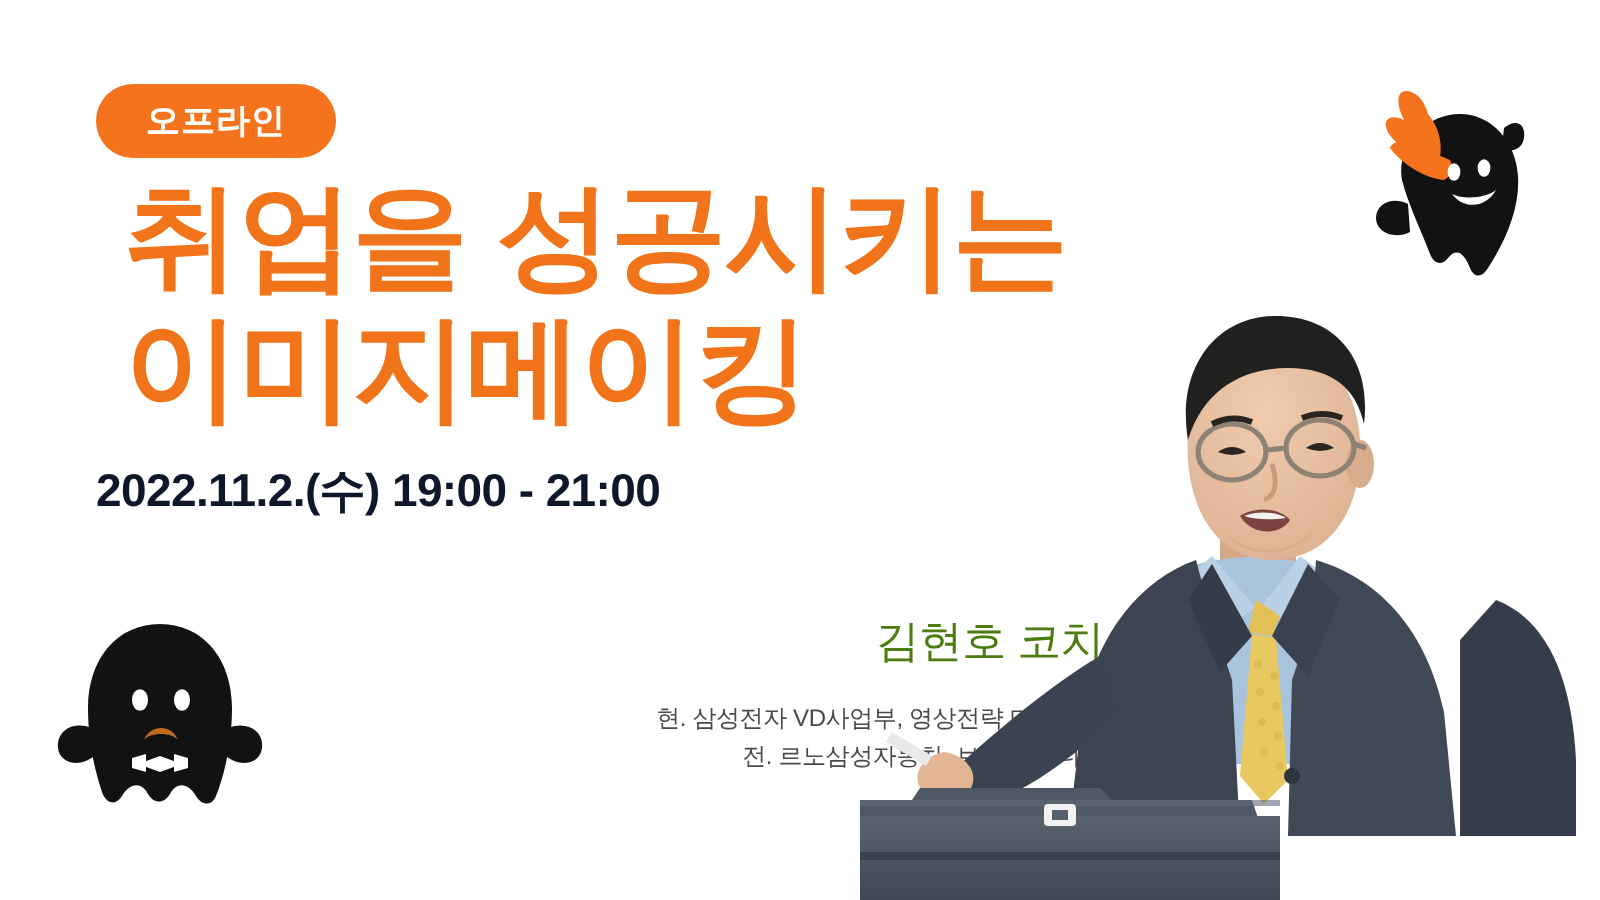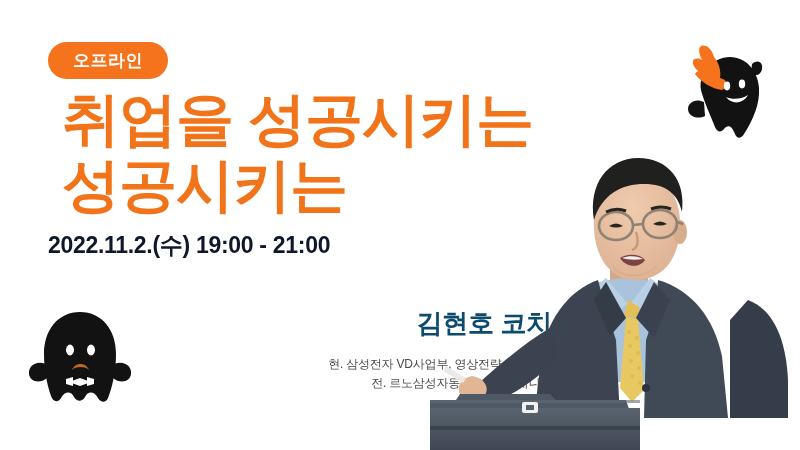--- a/index.html
+++ b/index.html
@@ -70,23 +70,23 @@
 
   
   .speaker-block {
     position: absolute;
     right: 248px;
     top: 308px;
     text-align: right;
     width: 300px;
   }
   .speaker-name {
-    color: #0c4a6e;
-    font-size: 26px;
-    font-weight: bold;
+    color: #4d7c0f;
+    font-size: 22px;
+    font-weight: normal;
     letter-spacing: -0.3px;
     line-height: 1.2;
   }
   .speaker-credentials {
     margin-top: 16px;
   }
   .credential-line {
     color: #4a4a4a;
     font-size: 12px;
     line-height: 19px;
@@ -125,21 +125,21 @@
 <body>
 
 <div class="poster">
 
   <div class="badge">
     <span class="badge-label">오프라인</span>
   </div>
 
   <div class="title-block">
     <div class="title-line">취업을 성공시키는</div>
-    <div class="title-line">성공시키는</div>
+    <div class="title-line">이미지메이킹</div>
   </div>
 
   <div class="date-line">2022.11.2.(수) 19:00 - 21:00</div>
 
   <div class="speaker-block">
     <div class="speaker-name">김현호 코치</div>
     <div class="speaker-credentials">
       <div class="credential-line">현. 삼성전자 VD사업부, 영상전략 마케팅팀</div>
       <div class="credential-line">전. 르노삼성자동차, 브랜드 매니저</div>
     </div>

